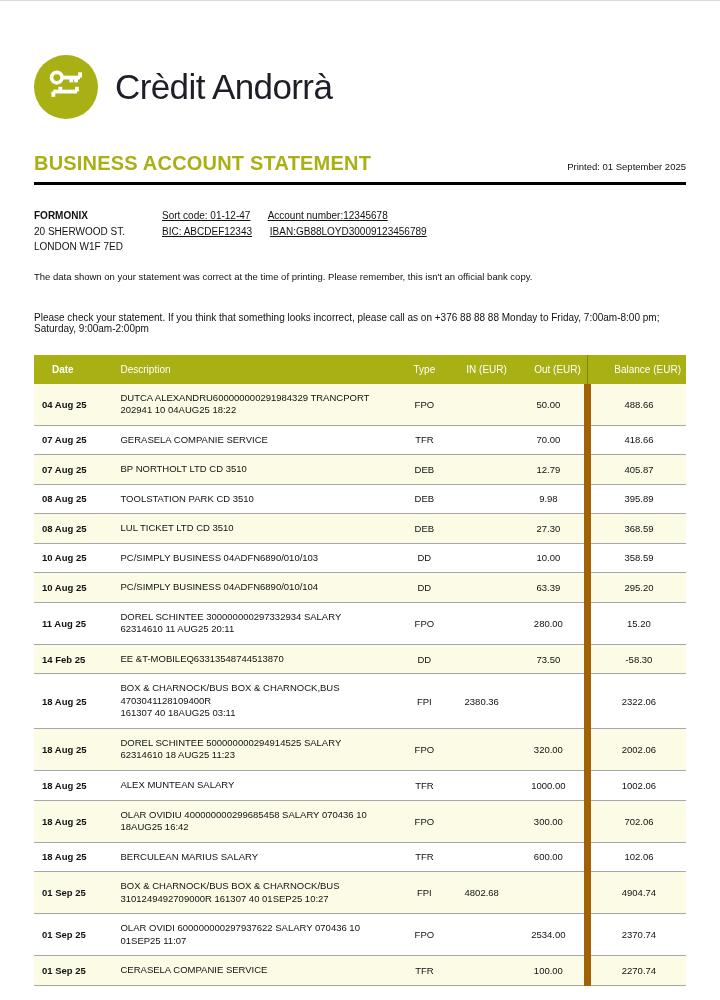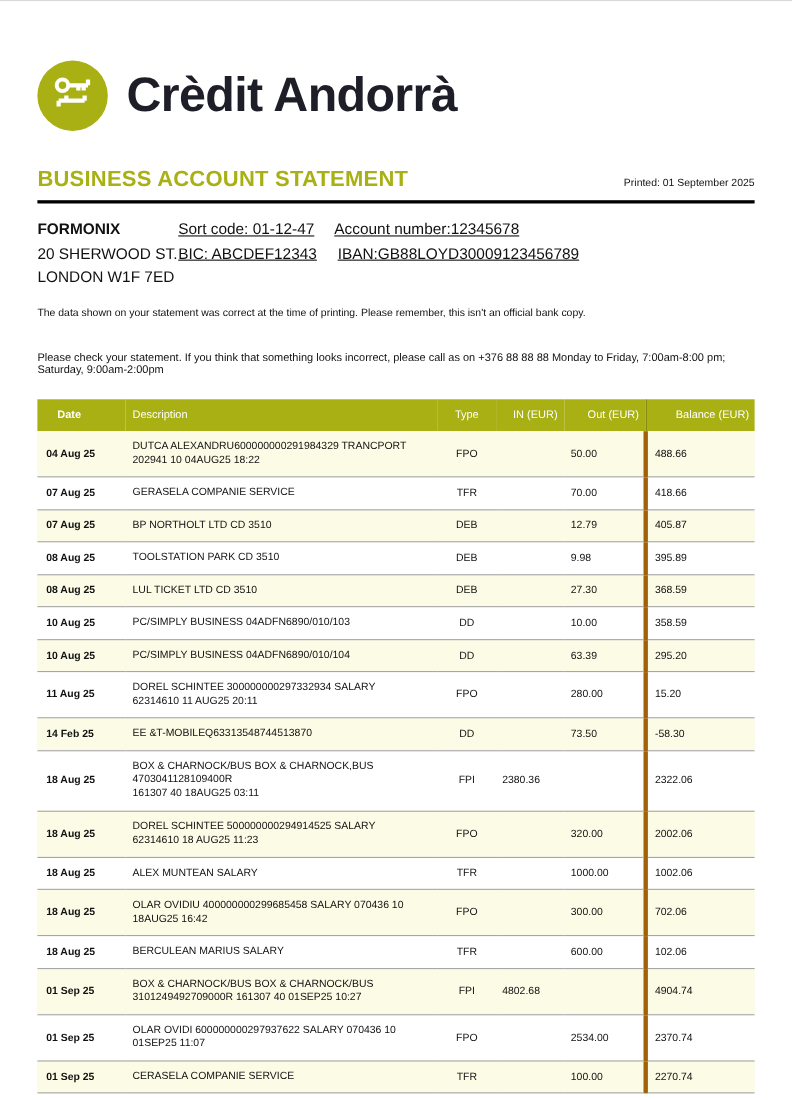--- a/index.html
+++ b/index.html
@@ -13,28 +13,28 @@
   .page{
     width:720px;height:1000px;margin:0 auto;background:#fff;
     border-top:1px solid #d9d9d9;
     padding:0 34px;position:relative;overflow:hidden;
     font-family:"Liberation Sans","DejaVu Sans",sans-serif;color:#111;
   }
   
   .header{display:flex;align-items:center;gap:17px;padding-top:54px;}
   .logo{width:64px;height:64px;border-radius:50%;background:var(--accent);
     display:flex;align-items:center;justify-content:center;flex:0 0 auto;}
-  .brand{font-size:44px;font-weight:bold;color:var(--brandText);letter-spacing:-0.6px;}
+  .brand{font-size:35px;font-weight:normal;color:var(--brandText);letter-spacing:-0.6px;}
   
   .title-row{display:flex;justify-content:space-between;align-items:flex-end;margin-top:33px;}
   .title{font-size:20px;font-weight:bold;color:var(--accent);letter-spacing:0.2px;}
   .printed{font-size:9.5px;color:#111;padding-bottom:3px;}
   .rule{border:0;border-top:3px solid #000;margin:7px 0 0 0;}
   
-  .info{display:flex;margin-top:13px;font-size:14px;line-height:1.55;}
+  .info{display:flex;margin-top:23px;font-size:10px;line-height:1.55;}
   .info-left{width:128px;flex:0 0 auto;}
   .holder{font-weight:bold;}
   .meta-line span{margin-right:15px;text-decoration:underline;}
   .meta-line span:last-child{margin-right:0;}
   .disclaimer{margin-top:16px;font-size:9.5px;}
   .check-note{margin-top:30px;font-size:10px;}
   
   table{width:100%;border-collapse:collapse;margin-top:21px;table-layout:fixed;}
   th{background:var(--accent);color:#fff;font-size:10px;font-weight:normal;
      padding:9px 6px;white-space:nowrap;}
@@ -42,22 +42,22 @@
   th.c{text-align:center;}
   th.r{text-align:right;}
   th.c-date{padding-left:18px;}
   th.c-bal{border-left:1px solid rgba(0,0,0,0.25);padding-right:5px;}
   td{font-size:9.5px;padding:8px 6px;vertical-align:middle;background:inherit;}
   tbody tr{background:#fff;}
   tbody tr.alt{background:var(--rowAlt);}
   tbody td{border-bottom:1px solid var(--borderGray);}
   .c-date{font-weight:bold;padding-left:8px;white-space:nowrap;}
   .c-type{text-align:center;}
-  .num{text-align:left;white-space:nowrap;}
-  td.c-bal{border-left:4px solid #a16207;padding-right:5px;}
+  .num{text-align:center;white-space:nowrap;}
+  td.c-bal{border-left:7px solid #a16207;padding-right:5px;}
   .c-desc div{line-height:1.32;overflow:hidden;}
 </style>
 </head>
 <body>
 
 <div class="page">
 
   <div class="header">
     <div class="logo">
       <span>

